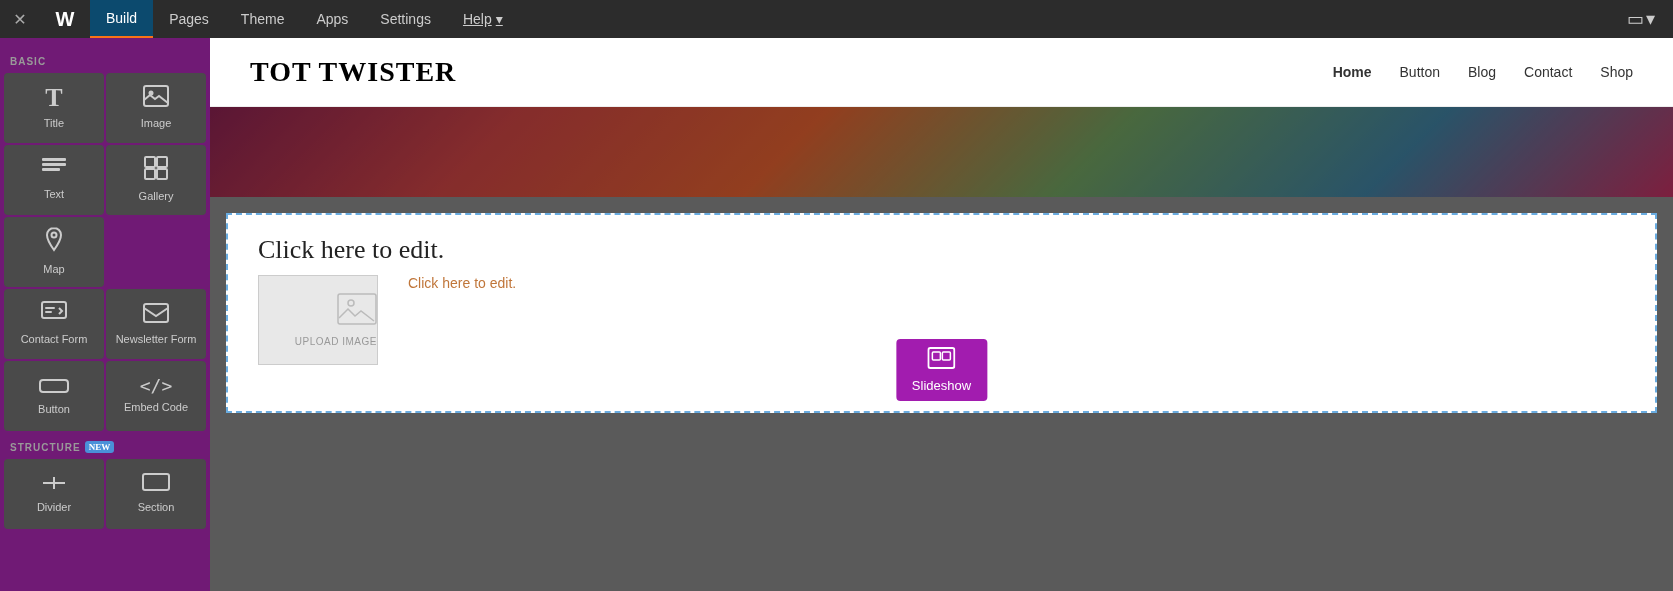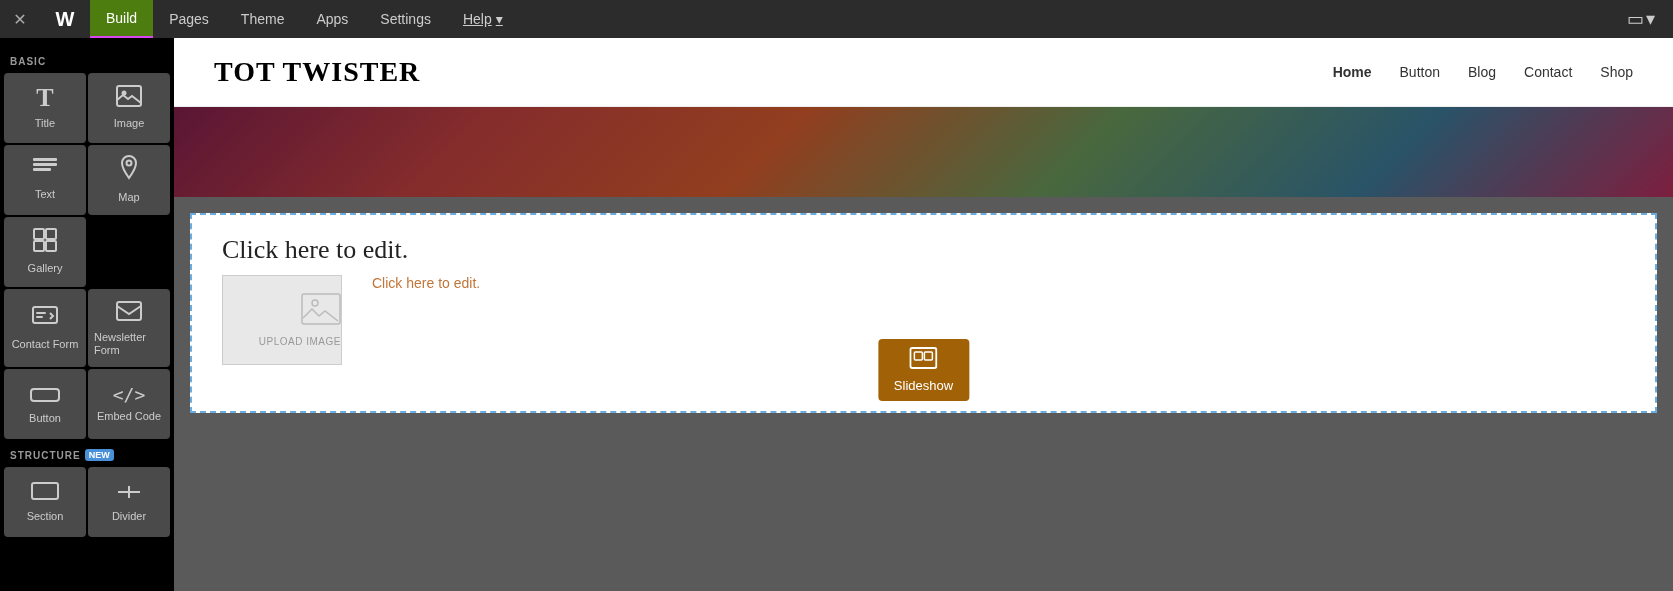--- a/index.html
+++ b/index.html
@@ -49,23 +49,23 @@
       display: flex;
       align-items: center;
       color: #ccc;
       font-size: 14px;
       cursor: pointer;
       border: none;
       background: transparent;
       text-decoration: none;
     }
     .nav-tab.active {
-      background: #4d7c0f;
+      background: #0c4a6e;
       color: #fff;
-      border-bottom: 2px solid #d946ef;
+      border-bottom: 2px solid #f97316;
     }
     .nav-tab-help {
       display: flex;
       align-items: center;
       gap: 4px;
       text-decoration: underline;
     }
     .nav-right {
       margin-left: auto;
       display: flex;
@@ -86,42 +86,43 @@
 
     
     .main-content {
       display: flex;
       flex: 1;
       overflow: hidden;
     }
 
     
     .sidebar {
-      width: 174px;
-      background: #000000;
+      width: 210px;
+      background: #701a75;
       flex-shrink: 0;
       overflow-y: auto;
       padding: 10px 0;
     }
     .sidebar-section-label {
       color: #999;
       font-size: 10px;
       font-weight: bold;
       letter-spacing: 1px;
       padding: 8px 10px 4px 10px;
       text-transform: uppercase;
     }
     .new-badge {
       background: #4a90d9;
       color: #fff;
       font-size: 9px;
       font-weight: bold;
       padding: 1px 4px;
       border-radius: 3px;
       margin-left: 4px;
+      font-family: Liberation Serif, serif;
     }
     .widget-grid {
       display: grid;
       grid-template-columns: 1fr 1fr;
       gap: 2px;
       padding: 2px 4px;
     }
     .widget-item {
       background: #4a4a4a;
       border-radius: 4px;
@@ -245,21 +246,21 @@
       color: #c0763a;
       font-size: 14px;
     }
 
     
     .slideshow-btn {
       position: absolute;
       bottom: 10px;
       left: 50%;
       transform: translateX(-50%);
-      background: #a16207;
+      background: #a21caf;
       color: #fff;
       border: none;
       border-radius: 4px;
       padding: 8px 16px;
       font-size: 13px;
       cursor: pointer;
       display: flex;
       flex-direction: column;
       align-items: center;
       gap: 4px;
@@ -322,41 +323,41 @@
         <span class="widget-icon">
           <svg width="24" height="20" viewBox="0 0 24 20" fill="none">
               <rect y="0" width="24" height="3" rx="1" fill="#ccc"></rect>
               <rect y="5" width="24" height="3" rx="1" fill="#ccc"></rect>
               <rect y="10" width="18" height="3" rx="1" fill="#ccc"></rect>
             </svg>
         </span>
         <span class="widget-label">Text</span>
       </div>
 
-      <div class="widget-item" style="grid-column: span 1; margin: 0 auto; width: 100%;">
-        <span class="widget-icon">
-          <svg width="22" height="26" viewBox="0 0 22 26" fill="none">
-              <path d="M11 1C7.13 1 4 4.13 4 8c0 5.25 7 15 7 15s7-9.75 7-15c0-3.87-3.13-7-7-7z" stroke="#ccc" stroke-width="2" fill="none"></path>
-              <circle cx="11" cy="8" r="2.5" stroke="#ccc" stroke-width="2" fill="none"></circle>
-            </svg>
-        </span>
-        <span class="widget-label">Map</span>
-      </div>
-
       <div class="widget-item">
         <span class="widget-icon">
           <svg width="24" height="24" viewBox="0 0 24 24" fill="none">
               <rect x="1" y="1" width="10" height="10" rx="1" stroke="#ccc" stroke-width="2" fill="none"></rect>
               <rect x="13" y="1" width="10" height="10" rx="1" stroke="#ccc" stroke-width="2" fill="none"></rect>
               <rect x="1" y="13" width="10" height="10" rx="1" stroke="#ccc" stroke-width="2" fill="none"></rect>
               <rect x="13" y="13" width="10" height="10" rx="1" stroke="#ccc" stroke-width="2" fill="none"></rect>
             </svg>
         </span>
         <span class="widget-label">Gallery</span>
       </div>
+
+      <div class="widget-item" style="grid-column: span 1; margin: 0 auto; width: 100%;">
+        <span class="widget-icon">
+          <svg width="22" height="26" viewBox="0 0 22 26" fill="none">
+              <path d="M11 1C7.13 1 4 4.13 4 8c0 5.25 7 15 7 15s7-9.75 7-15c0-3.87-3.13-7-7-7z" stroke="#ccc" stroke-width="2" fill="none"></path>
+              <circle cx="11" cy="8" r="2.5" stroke="#ccc" stroke-width="2" fill="none"></circle>
+            </svg>
+        </span>
+        <span class="widget-label">Map</span>
+      </div>
       <div></div>
 
       <div class="widget-item">
         <span class="widget-icon">
           <svg width="26" height="22" viewBox="0 0 26 22" fill="none">
               <rect x="1" y="1" width="24" height="16" rx="2" stroke="#ccc" stroke-width="2" fill="none"></rect>
               <path d="M5 7h8M5 11h5" stroke="#ccc" stroke-width="2" stroke-linecap="round"></path>
               <path d="M18 7l3 3-3 3" stroke="#ccc" stroke-width="2" fill="none"></path>
             </svg>
         </span>
@@ -389,35 +390,35 @@
     </div>
 
     <div style="display:flex;align-items:center;padding:8px 10px 4px 10px;">
       <span class="sidebar-section-label" style="padding:0;">STRUCTURE</span>
       <span class="new-badge">NEW</span>
     </div>
     <div class="widget-grid">
 
       <div class="widget-item">
         <span class="widget-icon">
-          <svg width="28" height="18" viewBox="0 0 28 18" fill="none">
-              <rect x="1" y="1" width="26" height="16" rx="2" stroke="#ccc" stroke-width="2" fill="none"></rect>
-            </svg>
-        </span>
-        <span class="widget-label">Section</span>
-      </div>
-
-      <div class="widget-item">
-        <span class="widget-icon">
           <svg width="26" height="16" viewBox="0 0 26 16" fill="none">
               <line x1="2" y1="8" x2="24" y2="8" stroke="#ccc" stroke-width="2"></line>
               <line x1="13" y1="2" x2="13" y2="14" stroke="#ccc" stroke-width="2"></line>
             </svg>
         </span>
         <span class="widget-label">Divider</span>
+      </div>
+
+      <div class="widget-item">
+        <span class="widget-icon">
+          <svg width="28" height="18" viewBox="0 0 28 18" fill="none">
+              <rect x="1" y="1" width="26" height="16" rx="2" stroke="#ccc" stroke-width="2" fill="none"></rect>
+            </svg>
+        </span>
+        <span class="widget-label">Section</span>
       </div>
     </div>
   </aside>
 
   <div class="page-area">
 
     <div class="site-header">
       <div class="site-logo">TOT TWISTER</div>
       <nav class="site-nav">
         <a class="active">Home</a>

